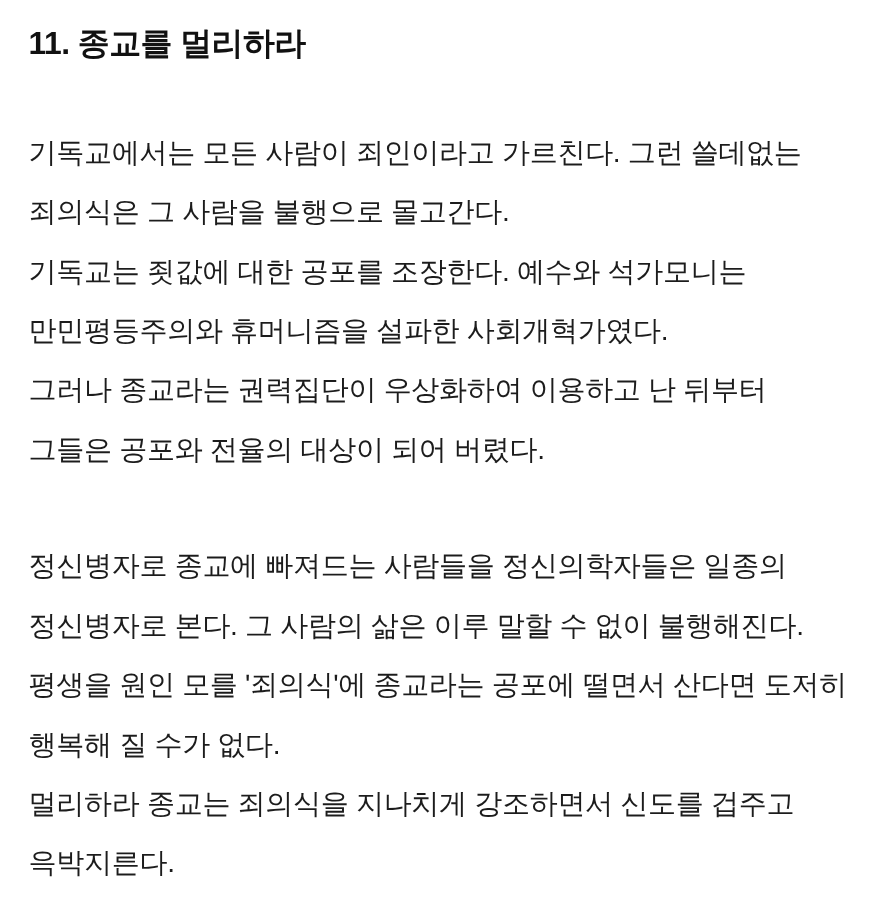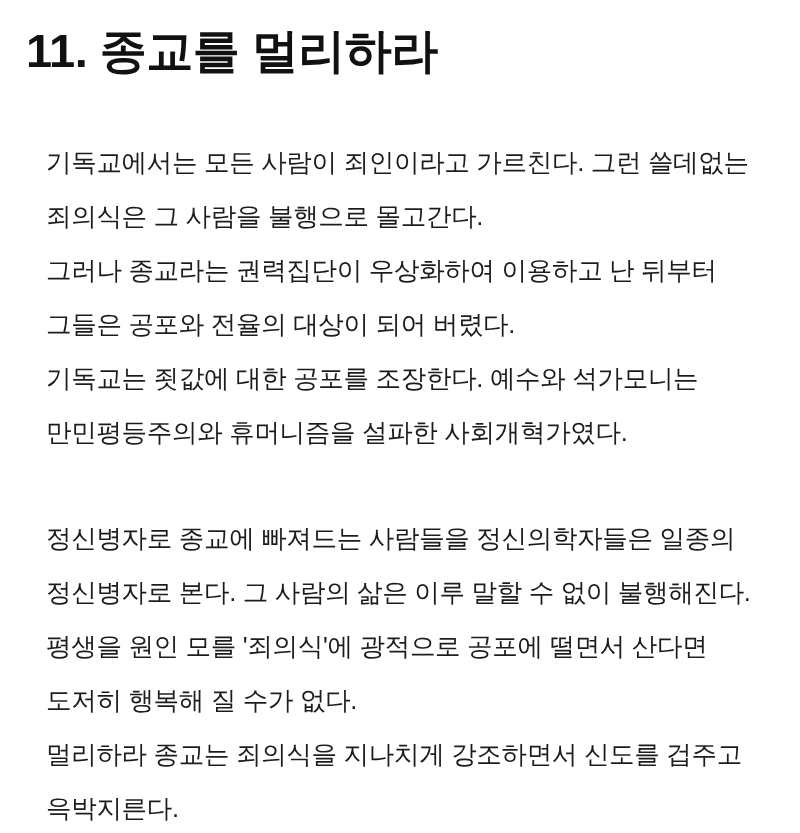--- a/index.html
+++ b/index.html
@@ -15,32 +15,31 @@
     overflow: hidden;
   }
   .page {
     width: 800px;
     height: 833px;
     box-sizing: border-box;
     padding: 14px 22px 0 22px;
     background: #ffffff;
   }
   .doc-title {
-    font-size: 47px;
+    font-size: 29px;
     font-weight: bold;
     line-height: 1.25;
     letter-spacing: -0.5px;
     color: #111111;
     margin: 0 0 0 0;
     padding: 8px 0 0 4px;
   }
   .body-block {
     margin-top: 54px;
     padding-left: 4px;
-    margin-left: 20px;
   }
   .para {
     font-size: 25.5px;
     line-height: 54px;
     letter-spacing: -0.3px;
     color: #1c1c1c;
     margin: 0;
     word-break: keep-all;
   }
   .para + .para {
@@ -54,26 +53,26 @@
 <body>
 
 <div class="page">
 
   <h1 class="doc-title">11. 종교를 멀리하라</h1>
 
   <div class="body-block">
 
     <div>
       <p class="para"> 기독교에서는 모든 사람이 죄인이라고 가르친다. 그런 쓸데없는 죄의식은 그 사람을 불행으로 몰고간다.</p>
+      <p class="para">기독교는 죗값에 대한 공포를 조장한다. 예수와 석가모니는 만민평등주의와 휴머니즘을 설파한 사회개혁가였다.</p>
       <p class="para">그러나 종교라는 권력집단이 우상화하여 이용하고 난 뒤부터 그들은 공포와 전율의 대상이 되어 버렸다.</p>
-      <p class="para">기독교는 죗값에 대한 공포를 조장한다. 예수와 석가모니는 만민평등주의와 휴머니즘을 설파한 사회개혁가였다.</p>
     </div>
 
     <div class="para-gap"></div>
 
     <div>
       <p class="para">정신병자로 종교에 빠져드는 사람들을 정신의학자들은 일종의 정신병자로 본다. 그 사람의 삶은 이루 말할 수 없이 불행해진다.</p>
-      <p class="para">평생을 원인 모를 '죄의식'에 광적으로 공포에 떨면서 산다면 도저히 행복해 질 수가 없다.</p>
+      <p class="para">평생을 원인 모를 '죄의식'에 종교라는 공포에 떨면서 산다면 도저히 행복해 질 수가 없다.</p>
       <p class="para">멀리하라 종교는 죄의식을 지나치게 강조하면서 신도를 겁주고 윽박지른다.</p>
     </div>
 
   </div>
 </div>
 
 </body></html>

